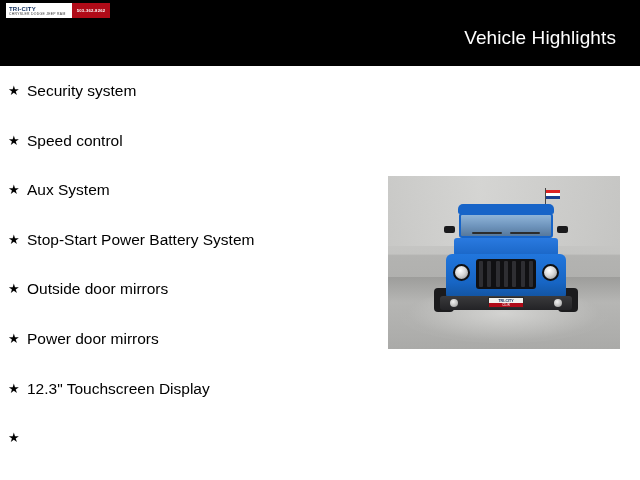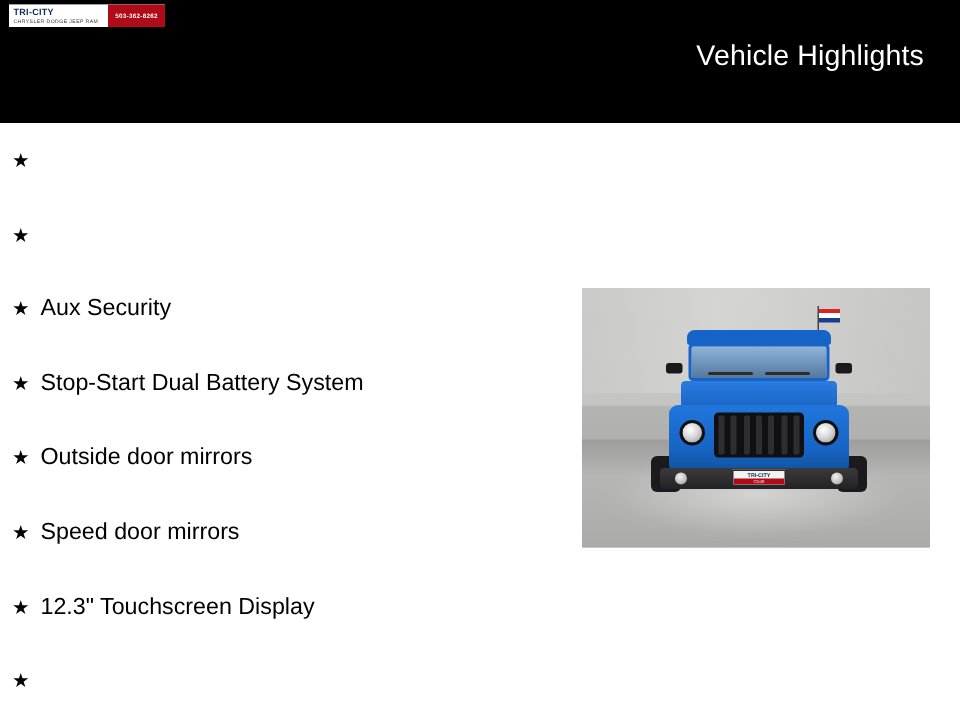--- a/index.html
+++ b/index.html
@@ -18,21 +18,21 @@
     position: relative;
     width: 640px;
     height: 480px;
     background: #ffffff;
   }
 
   
   .header {
     position: relative;
     width: 640px;
-    height: 82px;
+    height: 66px;
     background: #000000;
     box-sizing: border-box;
   }
 
   .logo {
     position: absolute;
     left: 6px;
     top: 3px;
     width: 104px;
     height: 15px;
@@ -356,39 +356,41 @@
     </div>
 
     <div class="header-title">Vehicle Highlights</div>
   </div>
 
   <div class="content">
 
     <ul class="highlights">
       <li class="highlight-item">
         <span class="bullet-star">★</span>
-      </li>
-      <li class="highlight-item">
-        <span class="bullet-star">★</span>
-      </li>
-      <li class="highlight-item">
-        <span class="bullet-star">★</span>
-        <span class="highlight-label">Aux Security</span>
-      </li>
-      <li class="highlight-item">
-        <span class="bullet-star">★</span>
-        <span class="highlight-label">Stop-Start Dual Battery System</span>
+        <span class="highlight-label">Security system</span>
+      </li>
+      <li class="highlight-item">
+        <span class="bullet-star">★</span>
+        <span class="highlight-label">Speed control</span>
+      </li>
+      <li class="highlight-item">
+        <span class="bullet-star">★</span>
+        <span class="highlight-label">Aux System</span>
+      </li>
+      <li class="highlight-item">
+        <span class="bullet-star">★</span>
+        <span class="highlight-label">Stop-Start Power Battery System</span>
       </li>
       <li class="highlight-item">
         <span class="bullet-star">★</span>
         <span class="highlight-label">Outside door mirrors</span>
       </li>
       <li class="highlight-item">
         <span class="bullet-star">★</span>
-        <span class="highlight-label">Speed door mirrors</span>
+        <span class="highlight-label">Power door mirrors</span>
       </li>
       <li class="highlight-item">
         <span class="bullet-star">★</span>
         <span class="highlight-label">12.3" Touchscreen Display</span>
       </li>
       <li class="highlight-item">
         <span class="bullet-star">★</span>
       </li>
     </ul>
 

